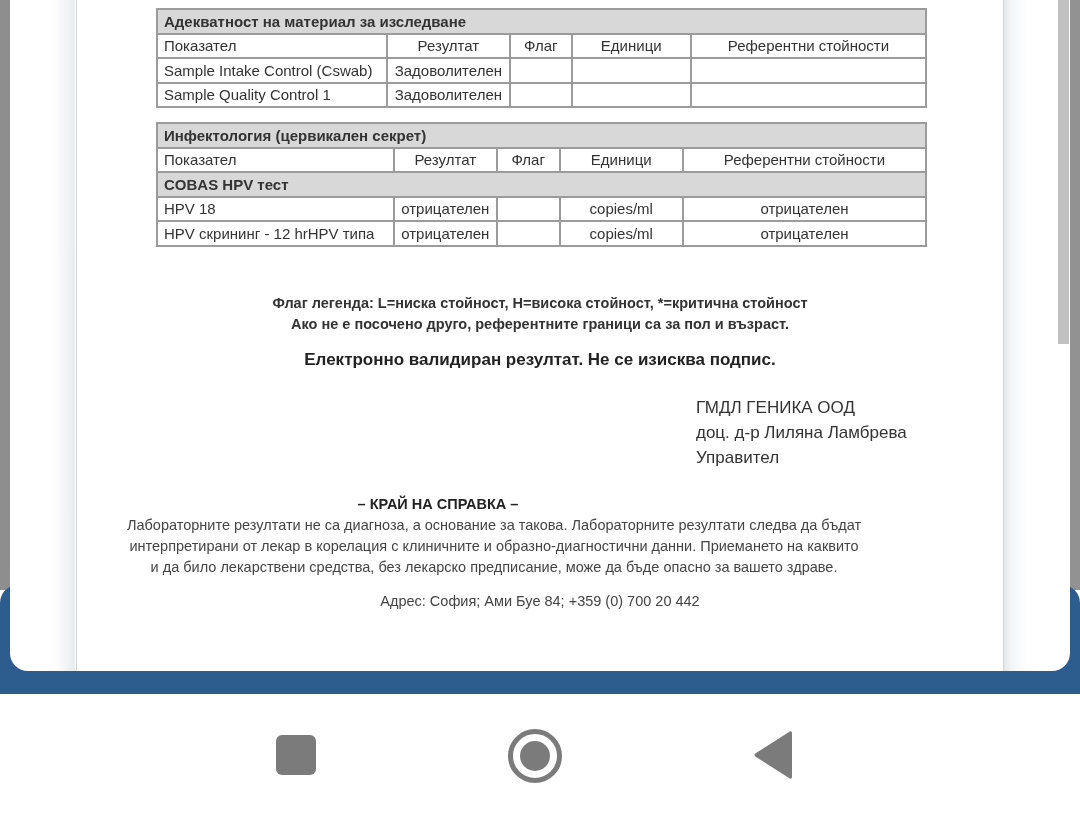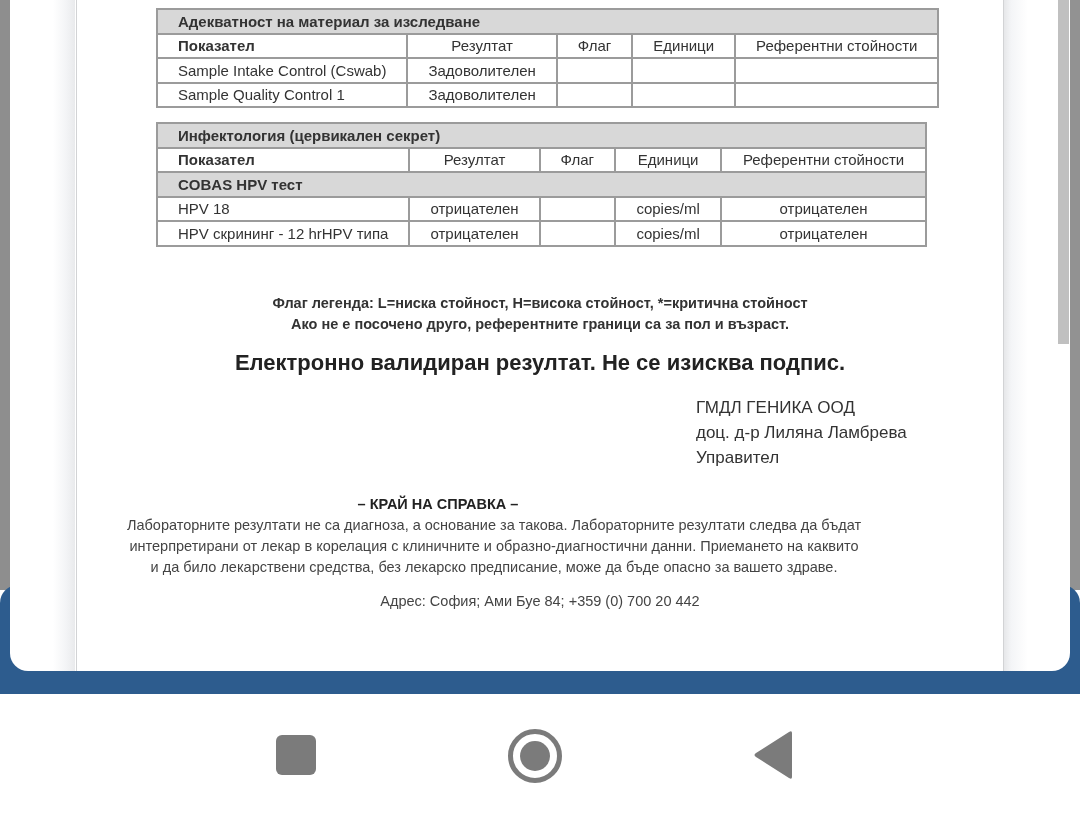--- a/index.html
+++ b/index.html
@@ -7,30 +7,30 @@
   .bg-gray-left { position:absolute; left:0; top:0; width:10px; height:590px; background:#8e8e8e; }
   .bg-gray-right { position:absolute; right:0; top:0; width:10px; height:590px; background:#929292; }
   .blue-band { position:absolute; left:0; top:585px; width:1080px; height:109px; background:#2d5c8e; border-radius:18px 18px 0 0; }
   .card { position:absolute; left:10px; top:0; width:1060px; height:671px; background:#ffffff; border-radius:0 0 18px 18px; overflow:hidden; }
   .side-strip-left { position:absolute; left:43px; top:0; width:22px; height:671px; background:linear-gradient(90deg,#ffffff,#f3f4f6 60%,#e9eaec); }
   .side-strip-right { position:absolute; left:994px; top:0; width:24px; height:671px; background:linear-gradient(90deg,#e6e7e9,#f4f5f7 30%,#ffffff); }
   .page { position:absolute; left:66px; top:0; width:928px; height:671px; background:#ffffff; border-left:1px solid #d2d3d5; border-right:1px solid #d2d3d5; box-sizing:border-box; }
   .scroll-thumb { position:absolute; left:1058px; top:0; width:11px; height:344px; background:#c0c0c0; }
 
   .tbl { position:absolute; left:156px; border-collapse:collapse; font-size:15px; color:#333; }
-  .tbl td { border:2px solid #9b9b9b; height:24.5px; padding:0 20px; box-sizing:border-box; white-space:nowrap; }
+  .tbl td { border:2px solid #9b9b9b; height:24.5px; padding:0 6px; box-sizing:border-box; white-space:nowrap; }
   .tbl .section td { background:#d8d8d8; font-weight:bold; text-align:left; }
   .tbl .hdr td { text-align:center; }
-  .tbl .hdr td.first { text-align:left; font-weight:bold; }
+  .tbl .hdr td.first { text-align:left; font-weight:normal; }
   .tbl td.c { text-align:center; }
   #t1 { top:8px; width:771px; }
   #t2 { top:122px; width:771px; }
 
   .legend { position:absolute; left:0; width:1080px; text-align:center; font-weight:bold; color:#333; font-size:14.5px; }
-  .validated { position:absolute; left:0; width:1080px; top:350px; text-align:center; font-weight:bold; font-size:22px; color:#222; }
+  .validated { position:absolute; left:0; width:1080px; top:350px; text-align:center; font-weight:bold; font-size:17px; color:#222; }
   .sig { position:absolute; left:696px; font-size:17px; color:#333; }
   .end { position:absolute; left:0; width:876px; top:496px; text-align:center; font-weight:bold; font-size:14.5px; color:#222; }
   .disc { position:absolute; left:0; width:988px; text-align:center; font-size:14.5px; color:#444; }
   .addr { position:absolute; left:0; width:1080px; top:593px; text-align:center; font-size:14.5px; color:#444; }
 
   .navbar { position:absolute; left:0; top:694px; width:1080px; height:130px; background:#ffffff; }
   .nav-square { position:absolute; left:276px; top:735px; width:40px; height:40px; background:#7b7b7b; border-radius:6px; }
   .nav-home { position:absolute; left:507px; top:728px; width:56px; height:56px; }
   .nav-back { position:absolute; left:752px; top:730px; width:44px; height:50px; }
 </style>

